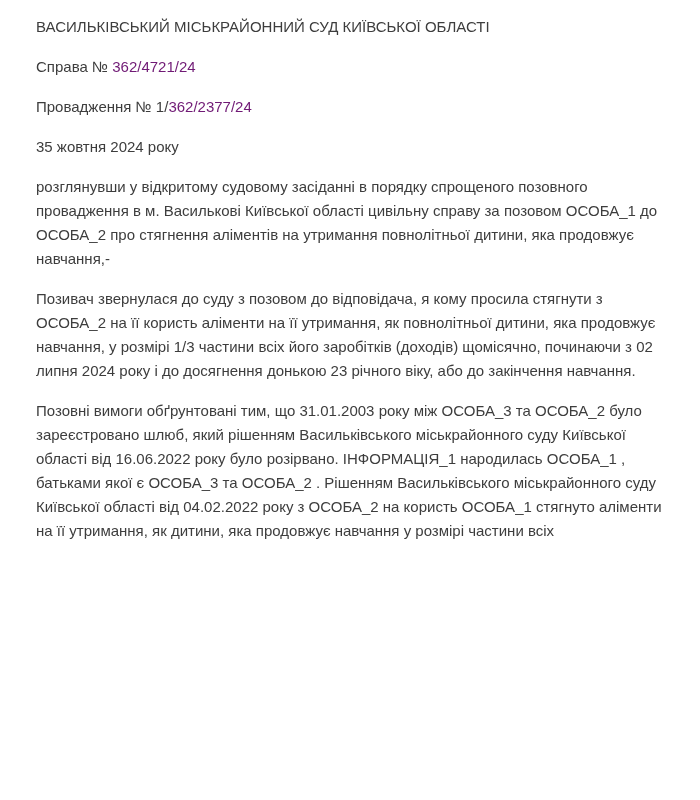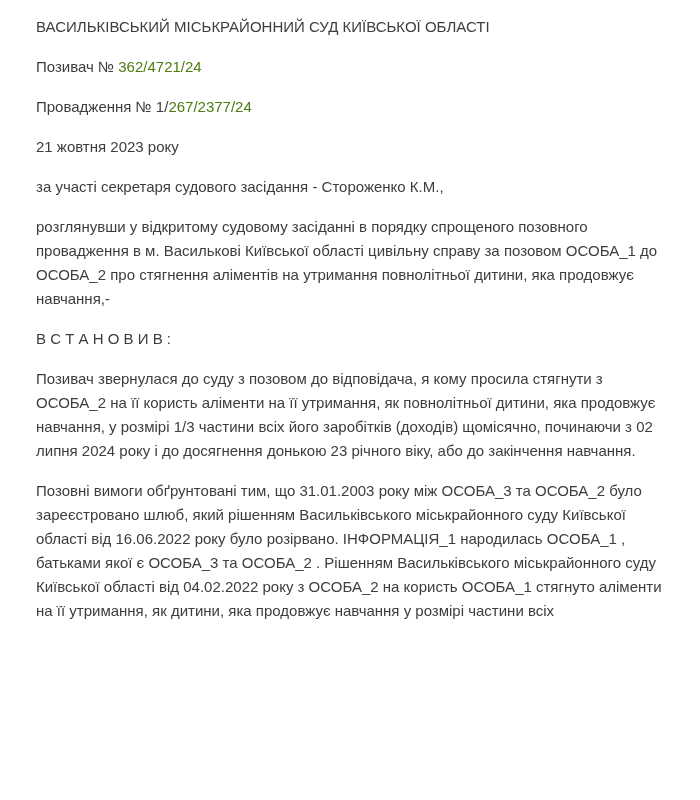--- a/index.html
+++ b/index.html
@@ -22,49 +22,47 @@
     font-size: 15px;
     line-height: 24px;
     color: #3d3d3d;
     background: #ffffff;
   }
   .doc p {
     margin: 0 0 16px 0;
     max-width: 630px;
   }
   a.case-link {
-    color: #4d7c0f;
+    color: #701a75;
     text-decoration: none;
     cursor: pointer;
   }
 </style>
 </head>
 <body>
 
 <div class="doc">
 
   <p>ВАСИЛЬКІВСЬКИЙ МІСЬКРАЙОННИЙ СУД КИЇВСЬКОЇ ОБЛАСТІ</p>
 
   <p>
-    <span>Позивач № </span><a class="case-link">362/4721/24</a>
+    <span>Справа № </span><a class="case-link">362/4721/24</a>
   </p>
 
   <p>
-    <span>Провадження № 1/</span><a class="case-link">267/2377/24</a>
+    <span>Провадження № 1/</span><a class="case-link">362/2377/24</a>
   </p>
 
 
 
-  <p>21 жовтня 2023 року</p>
+  <p>35 жовтня 2024 року</p>
 
 
 
-  <p>за участі секретаря судового засідання - Стороженко К.М.,</p>
 
   <p>розглянувши у відкритому судовому засіданні в порядку спрощеного позовного провадження в м. Василькові Київської області цивільну справу за позовом ОСОБА_1 до ОСОБА_2 про стягнення аліментів на утримання повнолітньої дитини, яка продовжує навчання,-</p>
 
-  <p>В С Т А Н О В И В :</p>
 
   <p>Позивач звернулася до суду з позовом до відповідача, я кому просила стягнути з ОСОБА_2 на її користь аліменти на її утримання, як повнолітньої дитини, яка продовжує навчання, у розмірі 1/3 частини всіх його заробітків (доходів) щомісячно, починаючи з 02 липня 2024 року і до досягнення донькою 23 річного віку, або до закінчення навчання.</p>
 
   <p>Позовні вимоги обґрунтовані тим, що 31.01.2003 року між ОСОБА_3 та ОСОБА_2 було зареєстровано шлюб, який рішенням Васильківського міськрайонного суду Київської області від 16.06.2022 року було розірвано. ІНФОРМАЦІЯ_1 народилась ОСОБА_1 , батьками якої є ОСОБА_3 та ОСОБА_2 . Рішенням Васильківського міськрайонного суду Київської області від 04.02.2022 року з ОСОБА_2 на користь ОСОБА_1 стягнуто аліменти на її утримання, як дитини, яка продовжує навчання у розмірі частини всіх</p>
 
 </div>
 
 </body></html>

